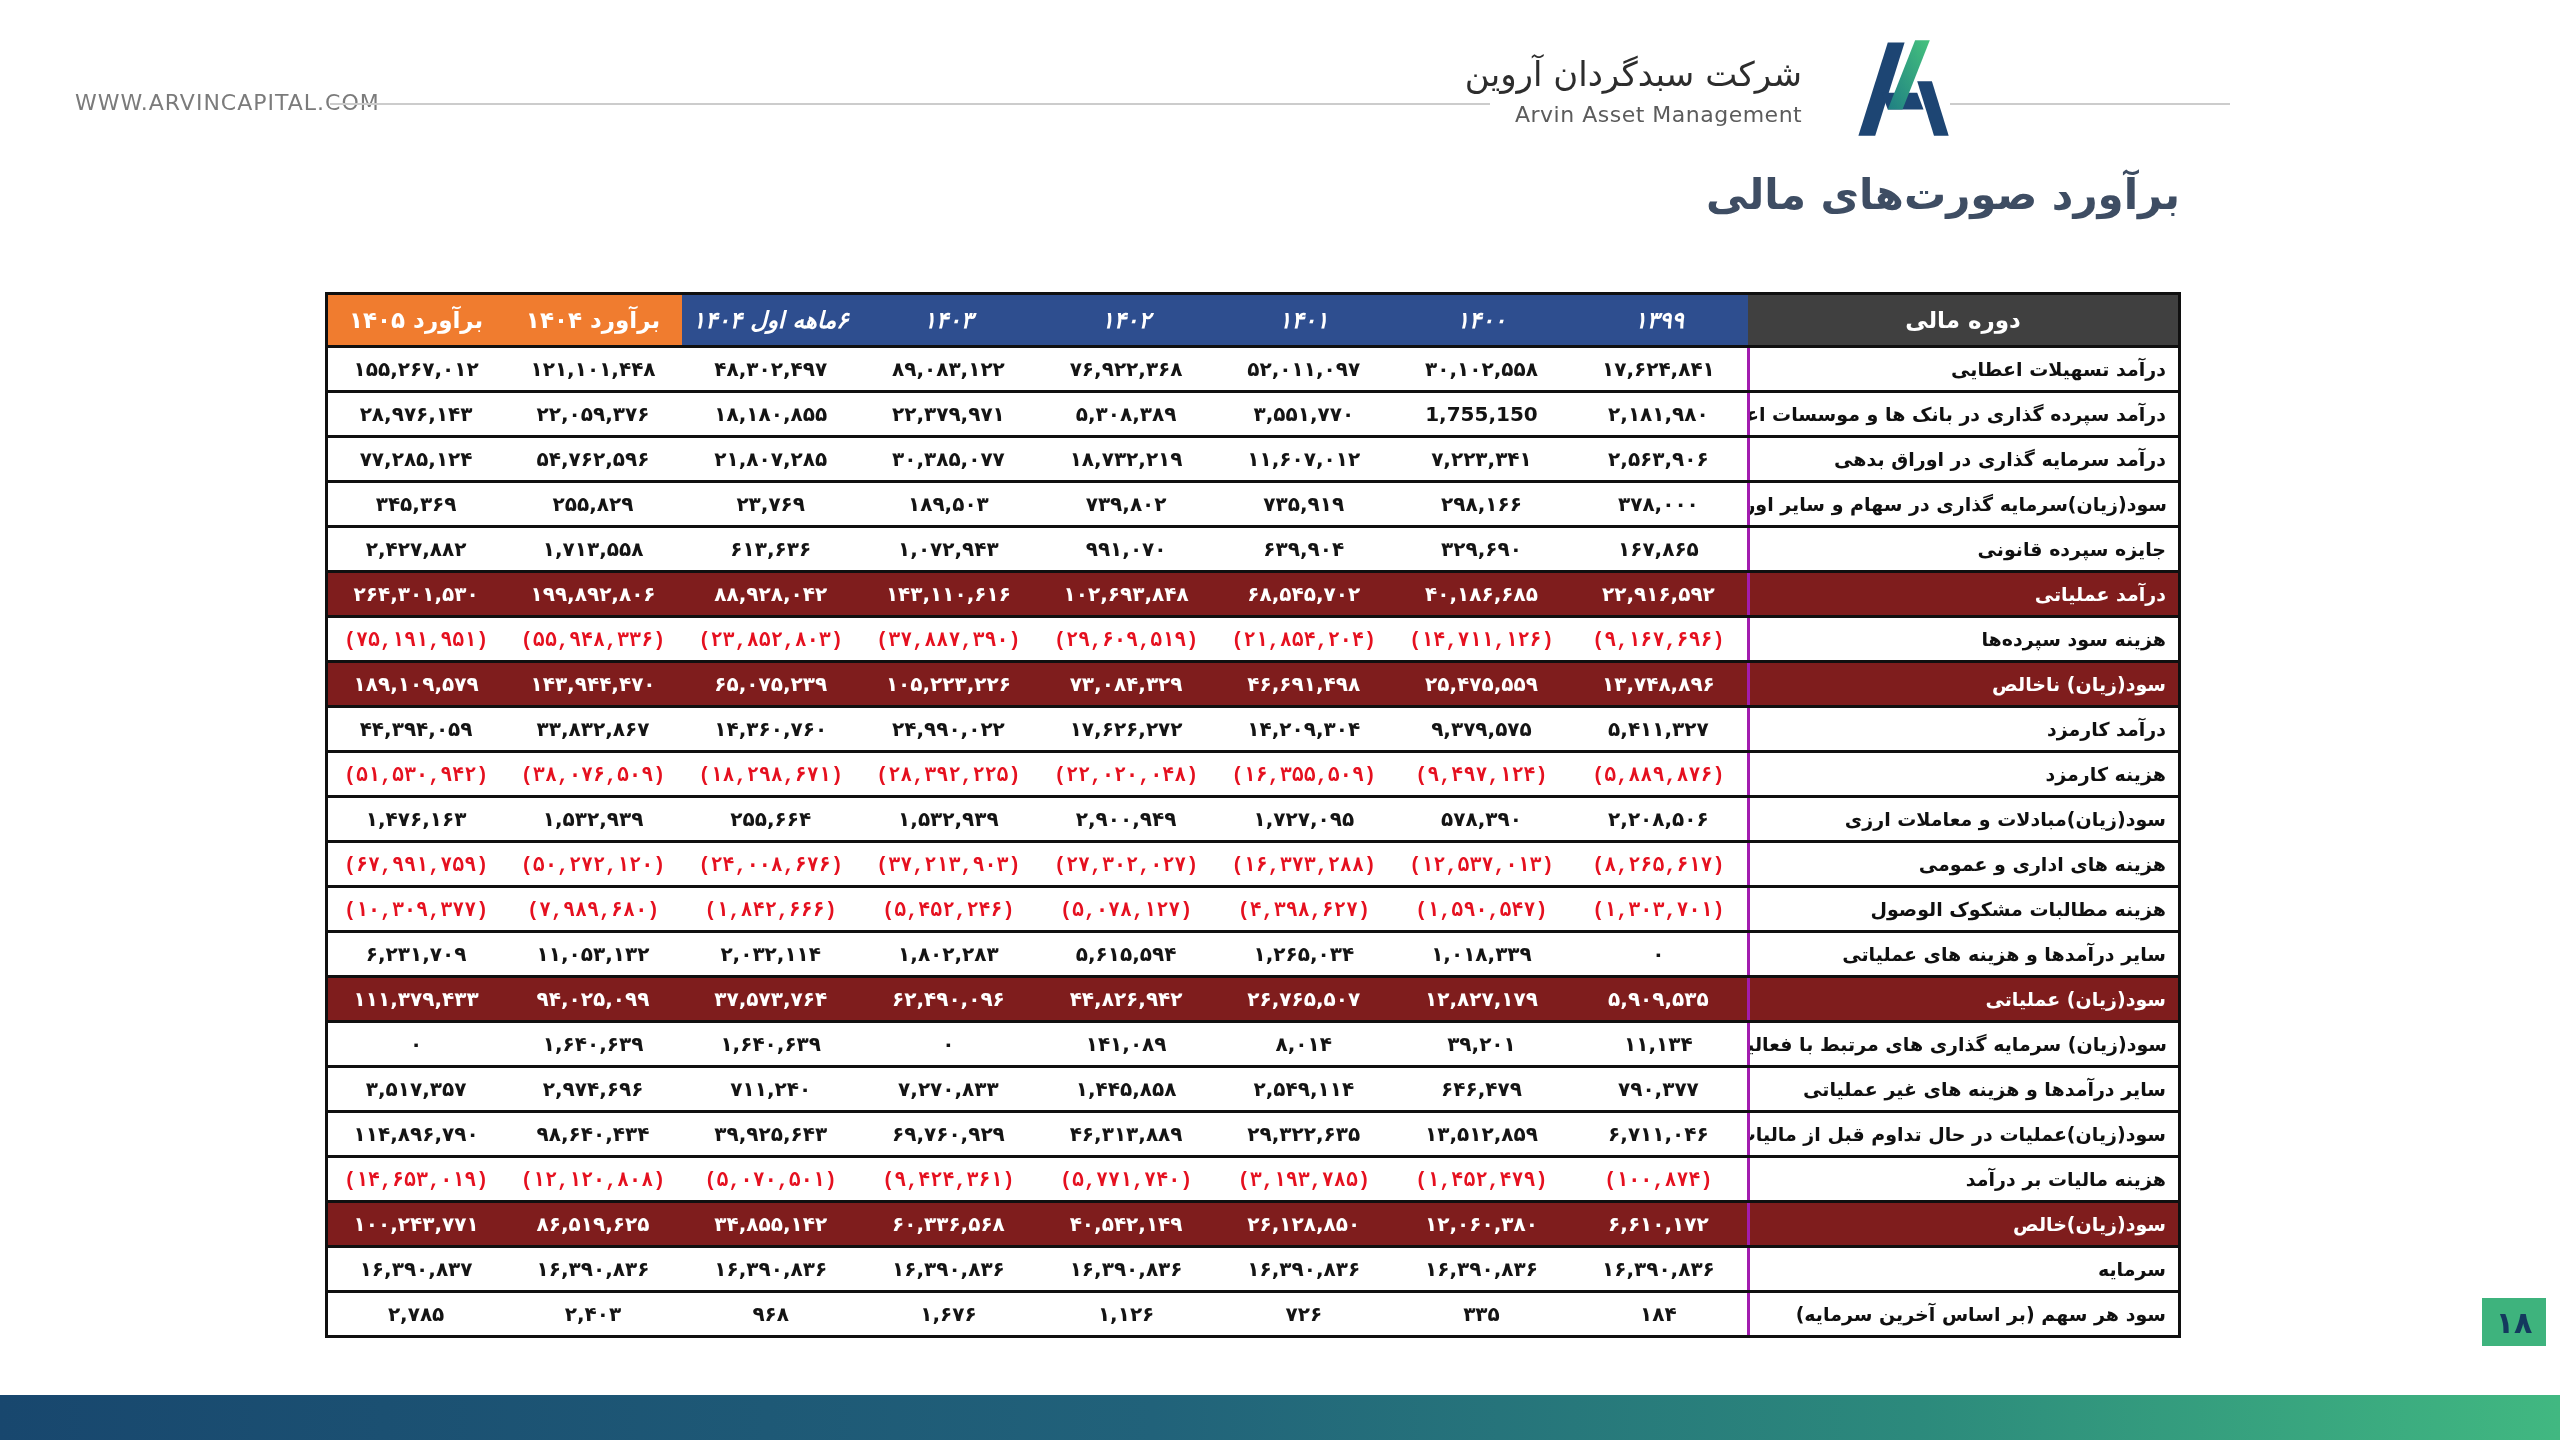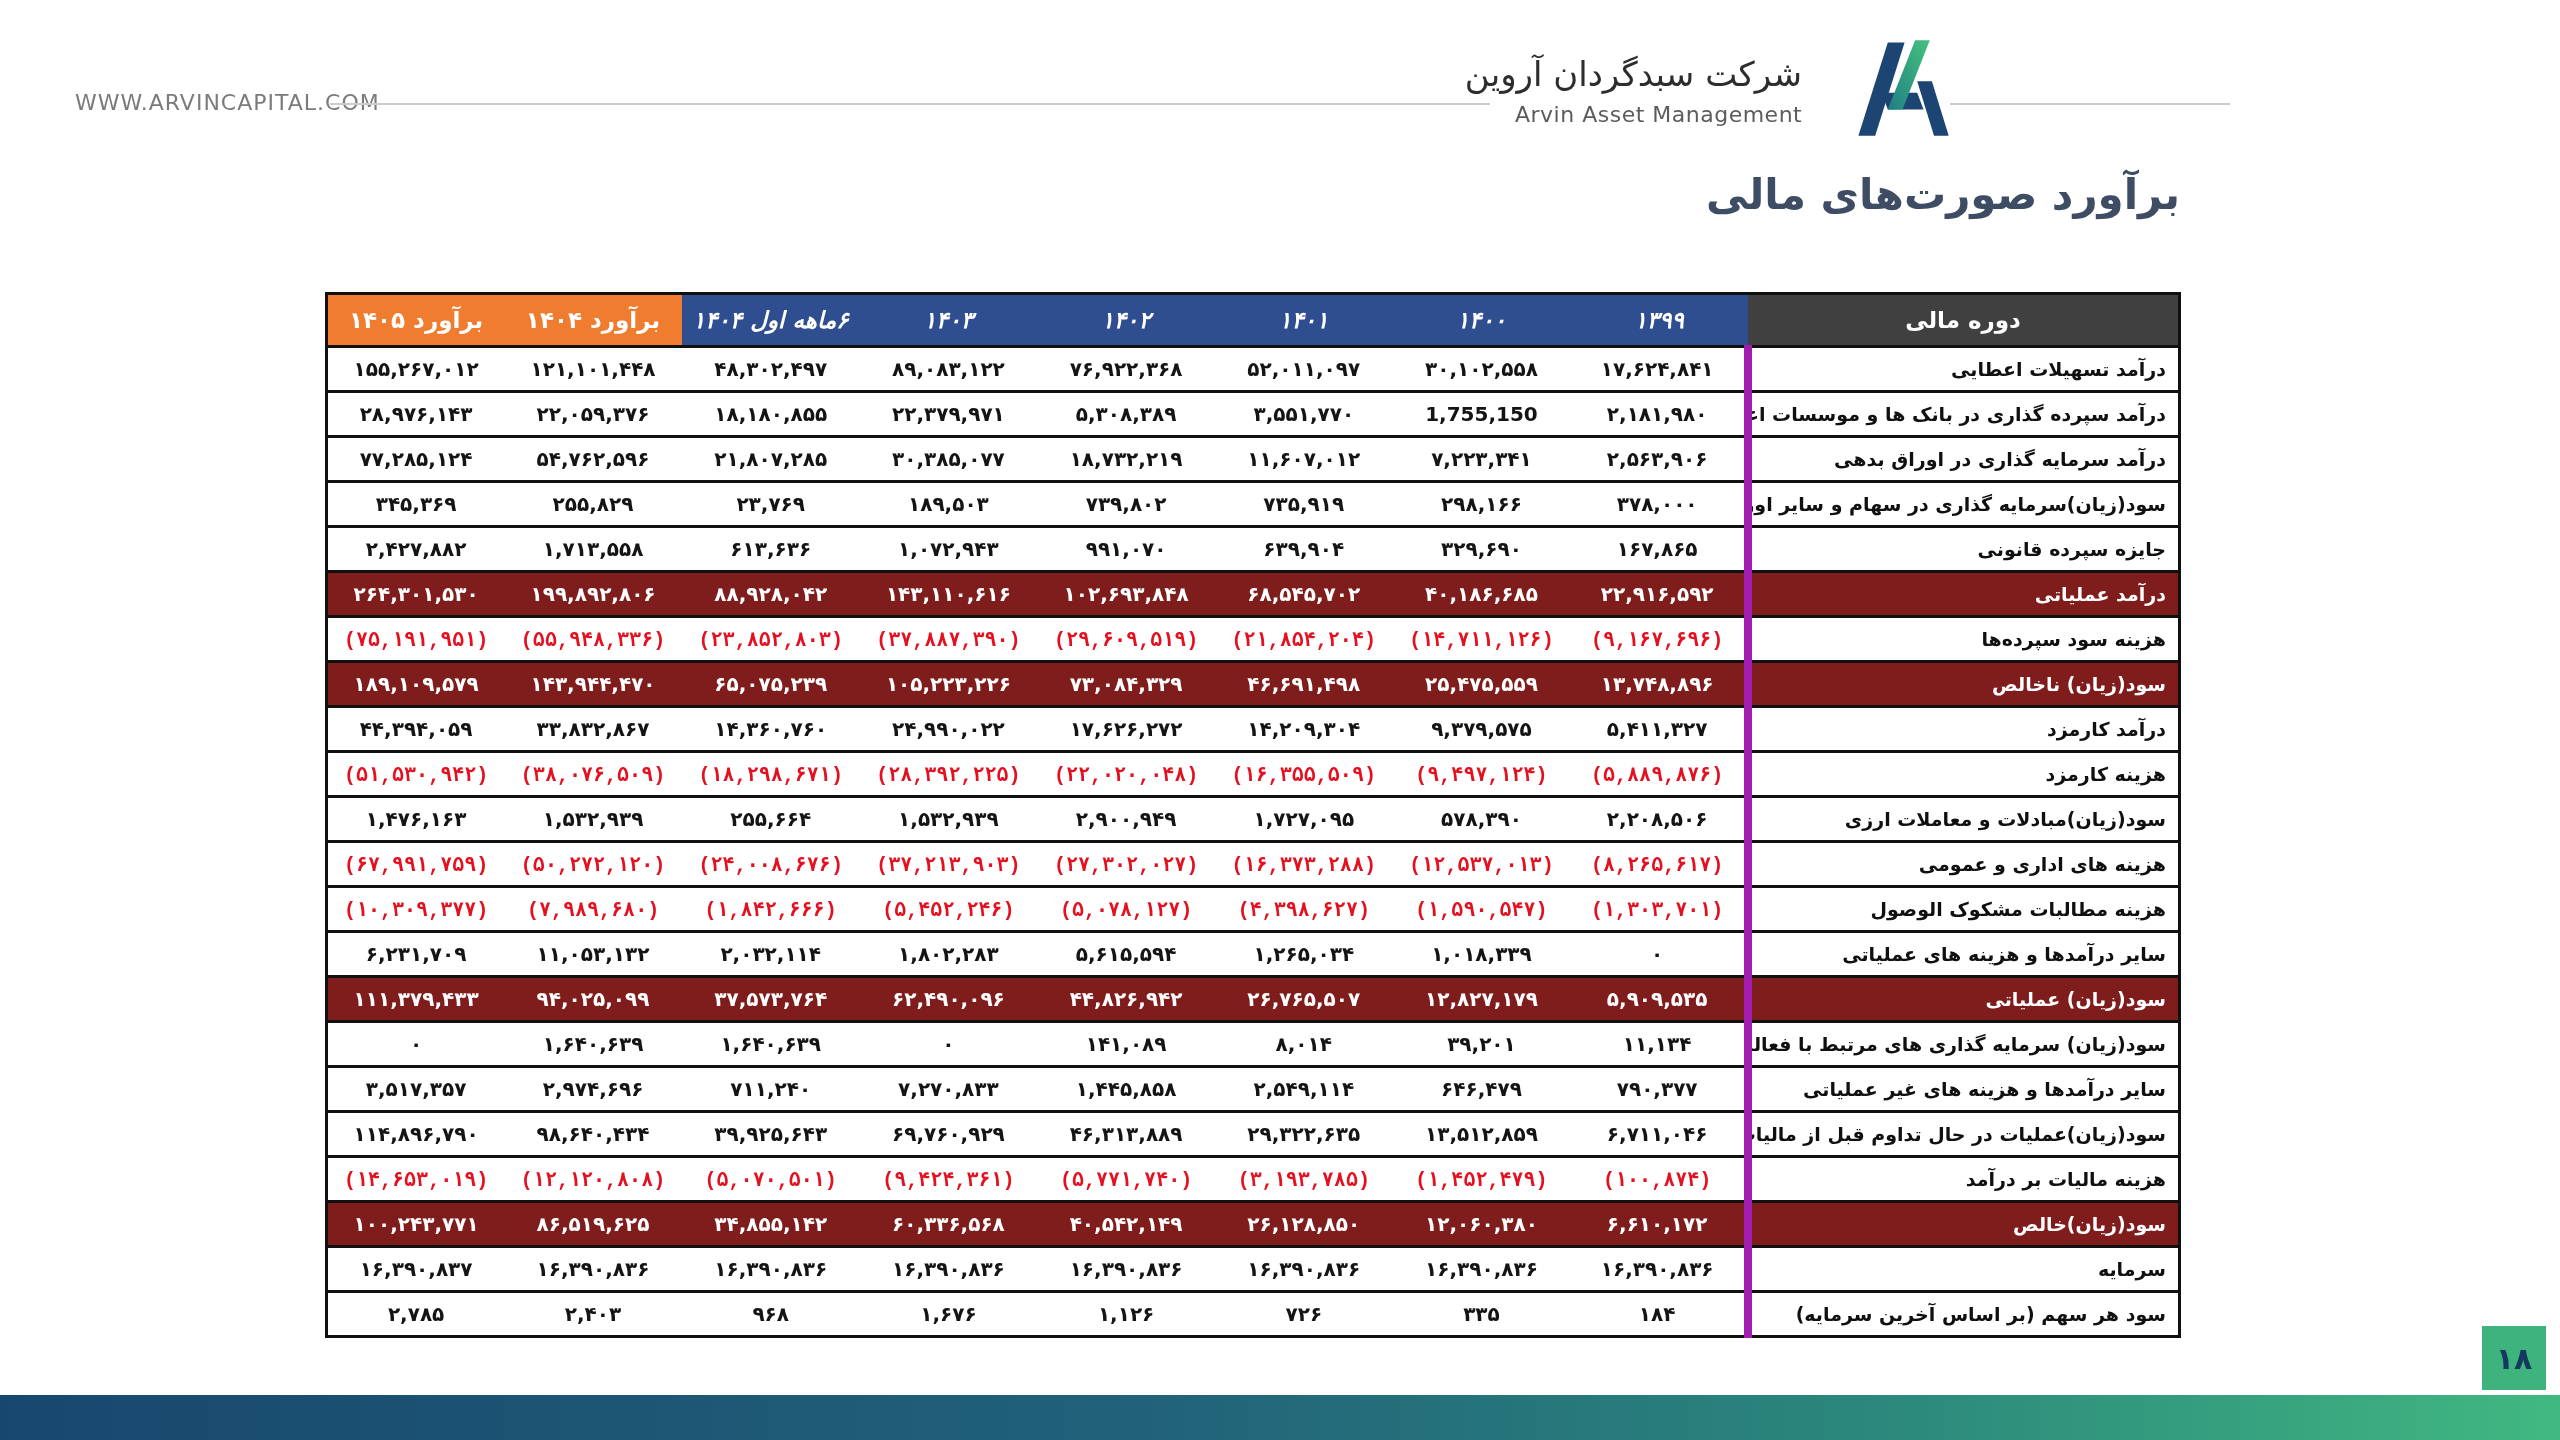--- a/index.html
+++ b/index.html
@@ -39,34 +39,34 @@
     border-top:3px solid #101010;border-bottom:3px solid #101010;
     height:42px;padding:0 6px;vertical-align:middle;
   }
   th{
     color:#ffffff;font-size:23px;font-weight:700;text-align:center;height:50px;margin-left:48px;
   }
   .th-blue{background:#2e4e8f;font-style:italic;}
   .th-orange{background:#f07c2f;}
   .th-label{background:#404040;width:418px;}
   .label-cell{
-    border-left:8px solid #a21caf;
+    border-left:3px solid #a21caf;
     text-align:right;padding-right:12px;
     font-size:19px;font-weight:700;color:#101010;white-space:nowrap;overflow:hidden;
   }
   .val{
     direction:ltr;text-align:center;
     font-size:20px;font-weight:700;color:#141414;white-space:nowrap;
   }
   .neg{color:#e5101f;font-family:Liberation Mono, monospace;}
   .row-total td{background:#7f1d1d;}
   .row-total .label-cell, .row-total .val{color:#ffffff;}
   
   .page-number{
-    position:absolute;left:2482px;top:1326px;width:64px;height:64px;
+    position:absolute;left:2482px;top:1298px;width:64px;height:48px;
     background:#3eb37d;color:#14395e;font-size:30px;font-weight:700;
     display:flex;align-items:center;justify-content:center;
   }
   .bottom-bar{
     position:absolute;left:0;top:1395px;width:2560px;height:45px;
     background:linear-gradient(90deg,#18476e 0%,#21627a 45%,#2c8a7c 75%,#41b881 100%);
   }
 </style>
 </head>
 <body>

